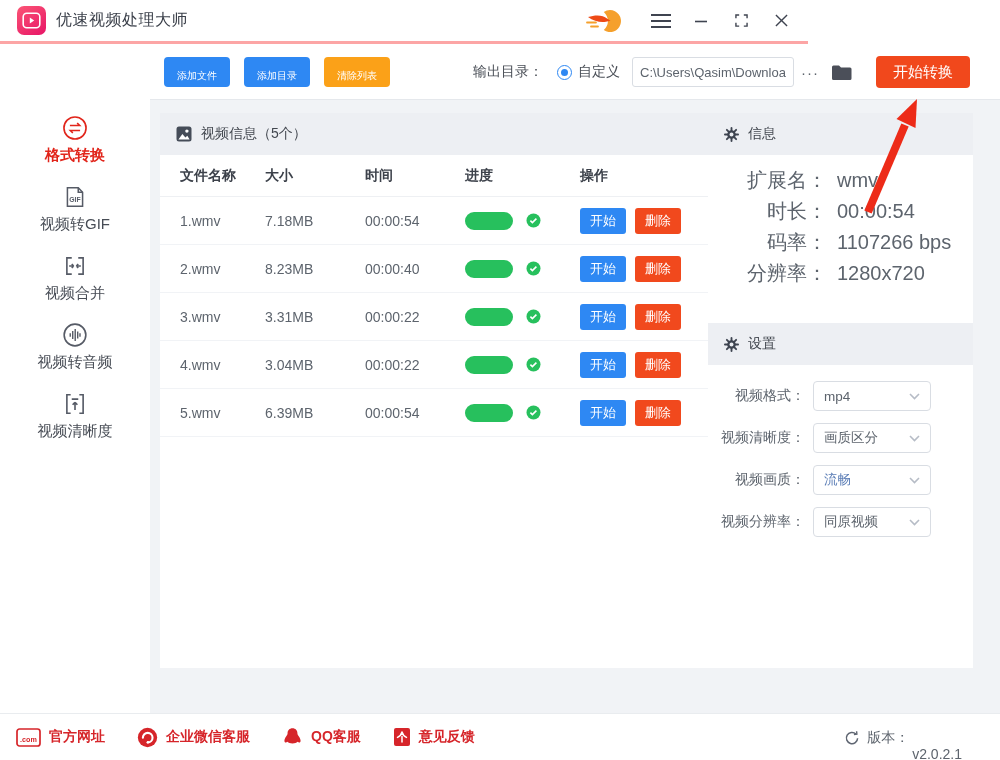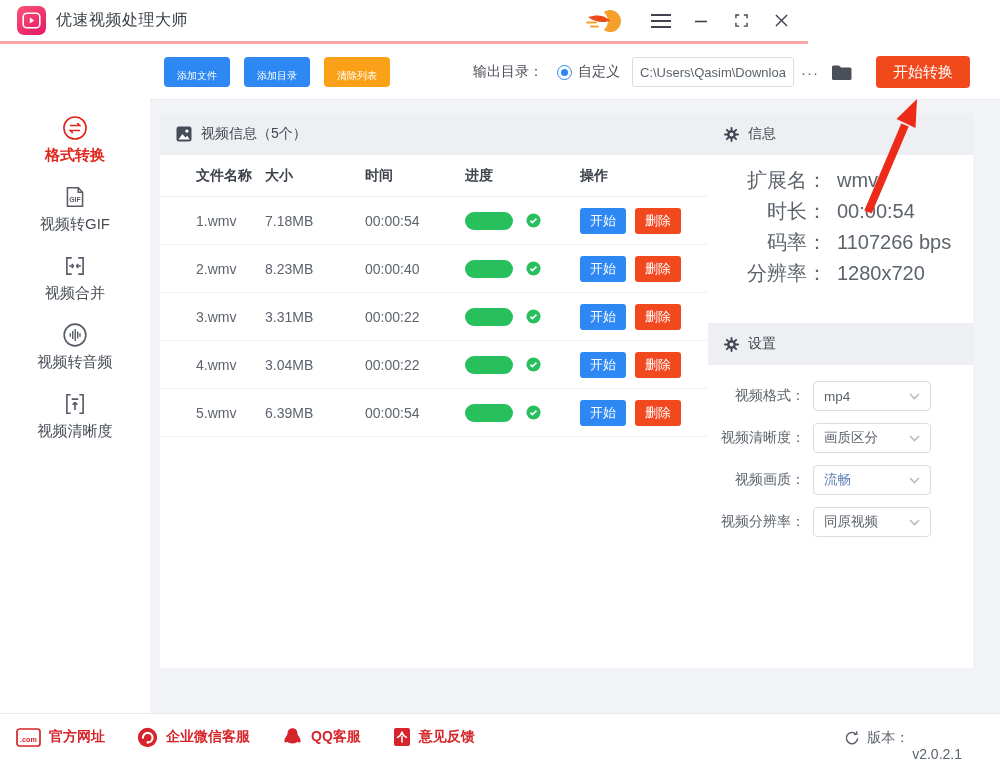--- a/index.html
+++ b/index.html
@@ -49,21 +49,21 @@
   .content { position:absolute; top:100px; left:150px; width:850px; height:613px; background:#f1f3f6; }
   .panel { position:absolute; background:#fff; }
   .table-panel { left:10px; top:13px; width:555px; height:555px; }
   .right-panel { left:558px; top:13px; width:265px; height:555px; }
   .panel-header { height:42px; background:#edeff3; display:flex; align-items:center; padding-left:16px; }
   .panel-header .ph-title { margin-left:9px; font-size:14px; color:#42474f; }
 
   
   .thead { height:42px; display:flex; align-items:center; font-size:14px; font-weight:bold; color:#3c414a;
            border-bottom:1px solid #eef0f3; }
-  .c-name { width:105px; padding-left:36px; }
+  .c-name { width:105px; padding-left:20px; }
   .c-size { width:100px; }
   .c-time { width:100px; }
   .c-prog { width:115px; }
   .c-ops  { flex:1; }
   .trow { height:48px; display:flex; align-items:center; font-size:14px; color:#5d646d; border-bottom:1px solid #f1f3f6; }
   .pill { width:48px; height:18px; border-radius:9px; background:#27c05d; display:inline-block; vertical-align:middle; }
   .prog-wrap { display:flex; align-items:center; gap:13px; }
   .ops-wrap { display:flex; align-items:center; gap:9px; }
   .btn-sm { border:none; border-radius:3px; color:#fff; font-size:13px; height:26px; padding:0 10px; font-family:inherit; cursor:pointer; }
   .btn-sm.start { background:#2e88f3; }

